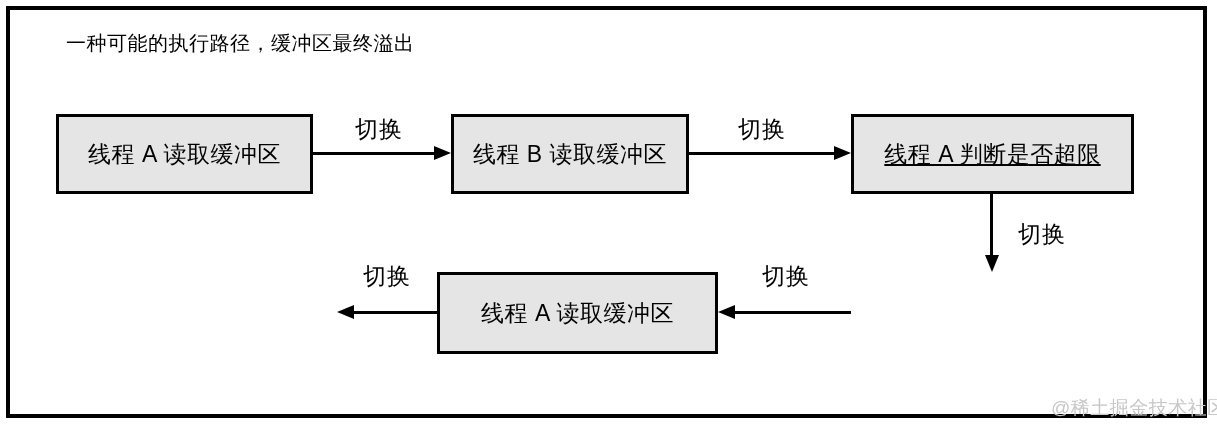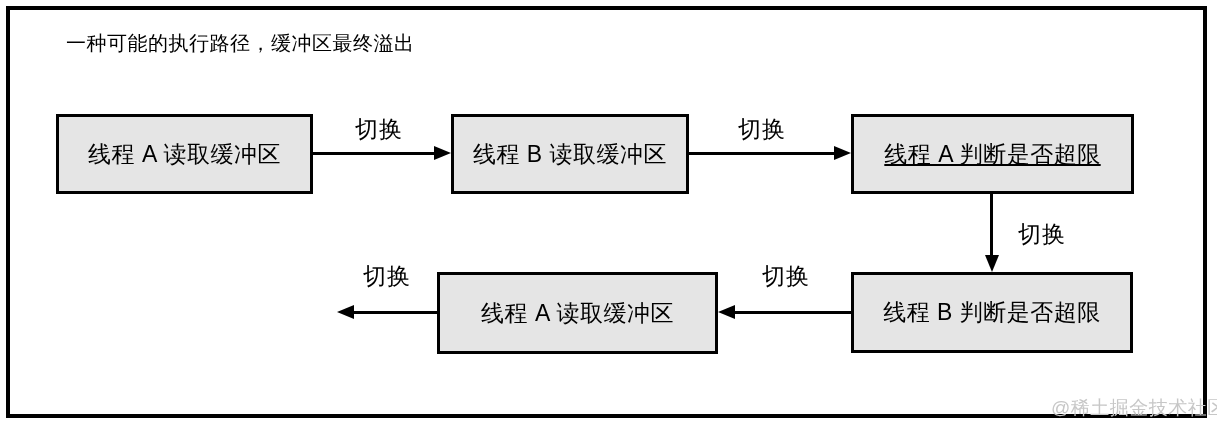--- a/index.html
+++ b/index.html
@@ -113,21 +113,20 @@
   <div class="outer-frame"></div>
 
   <div class="diagram-title">一种可能的执行路径，缓冲区最终溢出</div>
 
   <div class="node node-a">线程 A 读取缓冲区</div>
 
   <div class="node node-b">线程 B 读取缓冲区</div>
 
   <div class="node node-c">线程 A 判断是否超限</div>
 
-  <div class="node node-d">线程 B 判断是否超限</div>
 
   <div class="node node-e">线程 A 读取缓冲区</div>
 
 
   <div class="edge-line-h" style="left:313px; top:152px; width:123px;"></div>
   <div class="arrowhead right" style="left:434px; top:146px;"></div>
   <div class="edge-label" style="left:355px; top:114px;">切换</div>
 
   <div class="edge-line-h" style="left:689px; top:152px; width:145px;"></div>
   <div class="arrowhead right" style="left:834px; top:146px;"></div>

